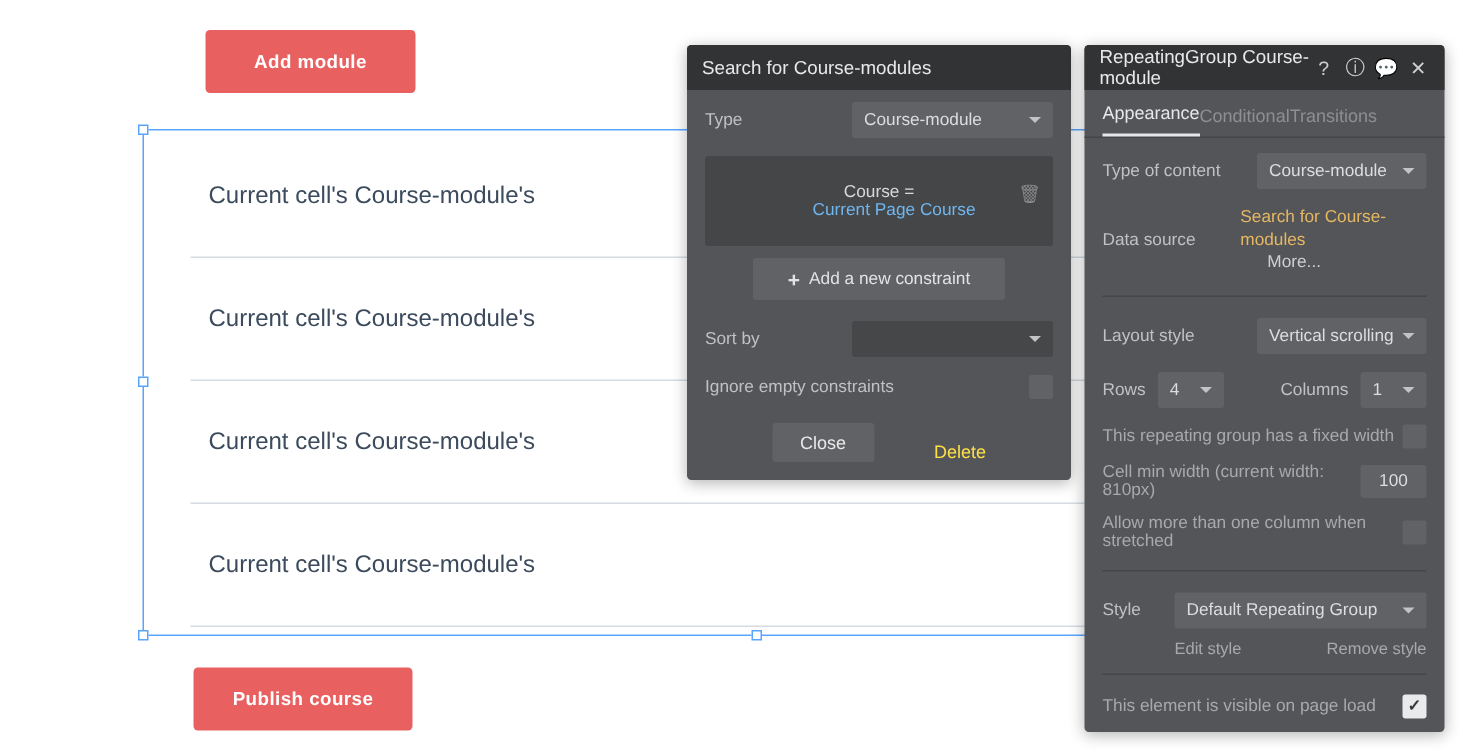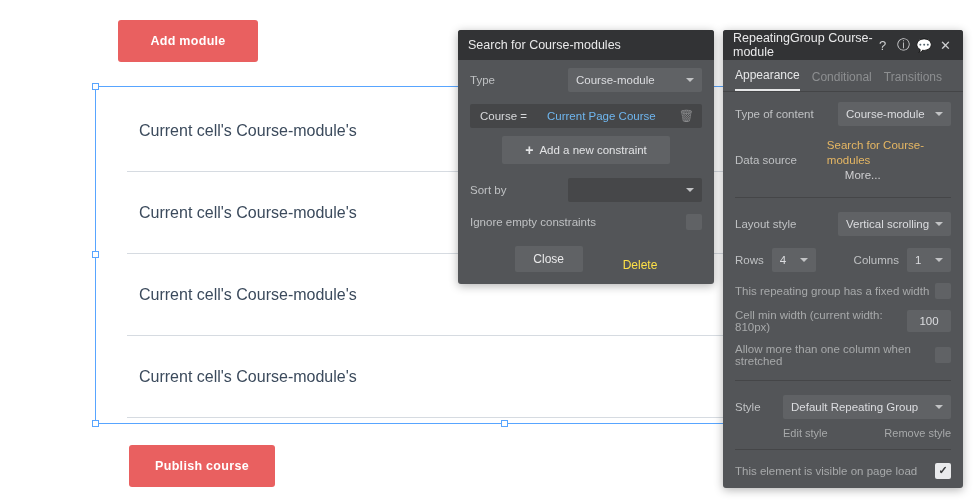--- a/index.html
+++ b/index.html
@@ -1,21 +1,21 @@
 <!DOCTYPE html>
 <html><head>
 <meta charset="utf-8">
 <style>
 * { box-sizing: border-box; margin: 0; padding: 0; }
 body { font-family: -apple-system, BlinkMacSystemFont, "Segoe UI", Arial, sans-serif; font-size: 12px; background: #fff; width: 975px; height: 504px; overflow: hidden; position: relative; }
 
 
 .canvas { position: absolute; left: 0; top: 0; right: 0; bottom: 0; }
 .btn-red { display: inline-flex; align-items: center; justify-content: center; background: #e96060; color: #fff; font-size: 12.5px; font-weight: 700; letter-spacing: 0.3px; border-radius: 3px; cursor: pointer; border: none; }
-.btn-add { position: absolute; left: 118px; top: 20px; width: 140px; height: 42px; }
+.btn-add { position: absolute; left: 137px; top: 20px; width: 140px; height: 42px; }
 .btn-publish { position: absolute; left: 129px; top: 445px; width: 146px; height: 42px; }
 
 .rg-sel { position: absolute; left: 95px; top: 86px; width: 820px; height: 338px; border: 1.5px solid #58a5ff; }
 .handle { position: absolute; width: 7px; height: 7px; background: #fff; border: 1.5px solid #58a5ff; }
 .h-tl { left: -4px; top: -4px; } .h-tc { left: 50%; top: -4px; margin-left: -4px; } .h-tr { right: -4px; top: -4px; }
 .h-ml { left: -4px; top: 50%; margin-top: -4px; } .h-mr { right: -4px; top: 50%; margin-top: -4px; }
 .h-bl { left: -4px; bottom: -4px; } .h-bc { left: 50%; bottom: -4px; margin-left: -4px; } .h-br { right: -4px; bottom: -4px; }
 
 .row { position: absolute; left: 127px; width: 788px; height: 82px; border-bottom: 1px solid #d6dbe1; display: flex; align-items: center; }
 .row1 { top: 90px; } .row2 { top: 172px; } .row3 { top: 254px; } .row4 { top: 336px; }
@@ -29,35 +29,35 @@
 .panel-hd .icons span { width: 15px; height: 15px; display: inline-flex; align-items: center; justify-content: center; color: #cfd0d2; font-size: 13px; cursor: pointer; }
 .panel-row { display: flex; align-items: center; padding: 6px 12px; gap: 8px; }
 .lbl { color: #bfc1c3; font-size: 11.5px; width: 90px; }
 .sel, .inp { flex: 1; background: #606265; border: none; color: #dcdde0; height: 24px; border-radius: 2px; padding: 0 8px; font-size: 11.5px; display: flex; align-items: center; position: relative; cursor: pointer; }
 .sel .caret { position: absolute; right: 8px; top: 50%; transform: translateY(-50%); border-left: 4px solid transparent; border-right: 4px solid transparent; border-top: 4px solid #c2c3c5; }
 .sel-dark { background: #464749; }
 
 
 .sp { left: 458px; top: 30px; width: 256px; }
 .sp .body { padding: 2px 0 10px; }
-.constraint-box { margin: 6px 12px; background: #454648; border-radius: 2px; padding: 6px 10px; display: flex; align-items: center; font-size: 11.5px; position: relative; }
+.constraint-box { margin: 6px 12px; background: #454648; border-radius: 2px; padding: 18px 10px; display: flex; align-items: center; font-size: 11.5px; position: relative; flex-direction: column; }
 .constraint-box .ckey { color: #d8d9db; }
 .constraint-box .cval { color: #6fb6ef; margin-left: 20px; }
 .constraint-box .trash { position: absolute; right: 8px; color: #8a8b8d; font-size: 12px; cursor: pointer; }
 .btn-gray { display: flex; margin: 8px auto; align-items: center; justify-content: center; gap: 6px; background: #606265; color: #e2e3e5; border: none; height: 28px; width: 168px; border-radius: 2px; font-size: 11.5px; cursor: pointer; }
 .btn-gray .plus { font-weight: 700; font-size: 14px; }
 .chk { width: 16px; height: 16px; background: #606265; border-radius: 2px; cursor: pointer; flex: none; }
 .chk.on { background: #e9eaec; display: flex; align-items: center; justify-content: center; color: #3a3b3d; font-size: 11px; font-weight: 700; }
 .panel-actions { display: flex; justify-content: center; gap: 40px; padding: 10px 0 2px; }
 .btn-close { background: #606265; color: #e9e9ea; border: none; width: 68px; height: 26px; border-radius: 2px; font-size: 12px; cursor: pointer; }
 .btn-del-t { color: #fde047; font-size: 12px; background: none; border: none; cursor: pointer; margin-top: 11px; }
 
 
 .pp { left: 723px; top: 30px; width: 240px; bottom: 16px; }
-.tabs { display: flex; padding: 0 12px; border-bottom: 1px solid #444547; height: 32px; align-items: flex-end; gap: 12px; }
+.tabs { display: flex; padding: 0 12px; border-bottom: 1px solid #444547; height: 32px; align-items: flex-end; gap: 0; }
 .tab { color: #8d8f91; font-size: 12px; padding-bottom: 7px; cursor: pointer; }
 .tab.active { color: #e6e7e8; border-bottom: 2px solid #e6e7e8; }
 .pp .body { padding: 4px 0; }
 .pp .lbl { width: 95px; }
 .dsrc { color: #e6b763; font-size: 11.5px; display: block; text-align: left; line-height: 1.3; }
 .dsrc .more { color: #cfcfd1; display: block; padding-left: 18px; }
 .sep { height: 1px; background: #454648; margin: 8px 12px; }
 .row2col { display: flex; padding: 6px 12px; gap: 8px; align-items: center; }
 .row2col .lbl { width: auto; }
 .sel-sm { width: 44px; min-width: 44px; flex: none; }

